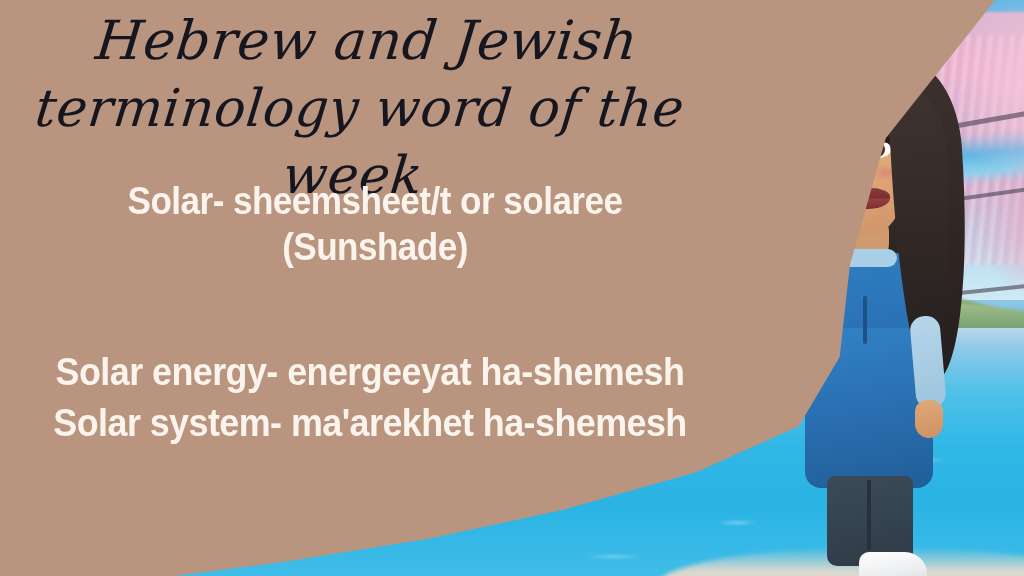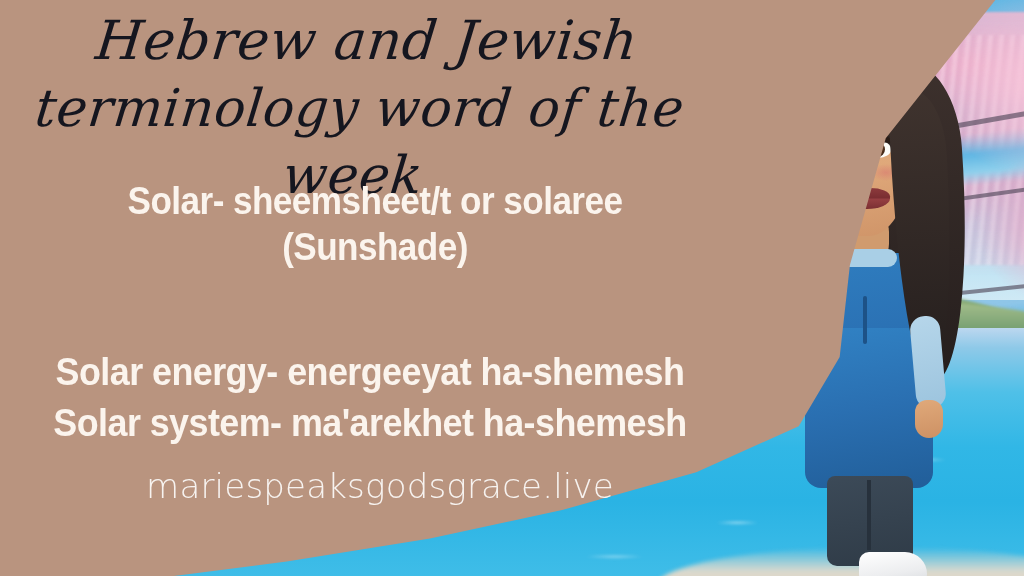--- a/index.html
+++ b/index.html
@@ -455,15 +455,14 @@
   <div class="block-a">
     <div>Solar- sheemsheet/t or solaree</div>
     <div>(Sunshade)</div>
   </div>
 
   <div class="block-b">
     <div>Solar energy- energeeyat ha-shemesh</div>
     <div>Solar system- ma'arekhet ha-shemesh</div>
   </div>
 
-  <div class="site-url">mariespeaksgodsgrace.live</div>
 
 </div>
 
 </body></html>

